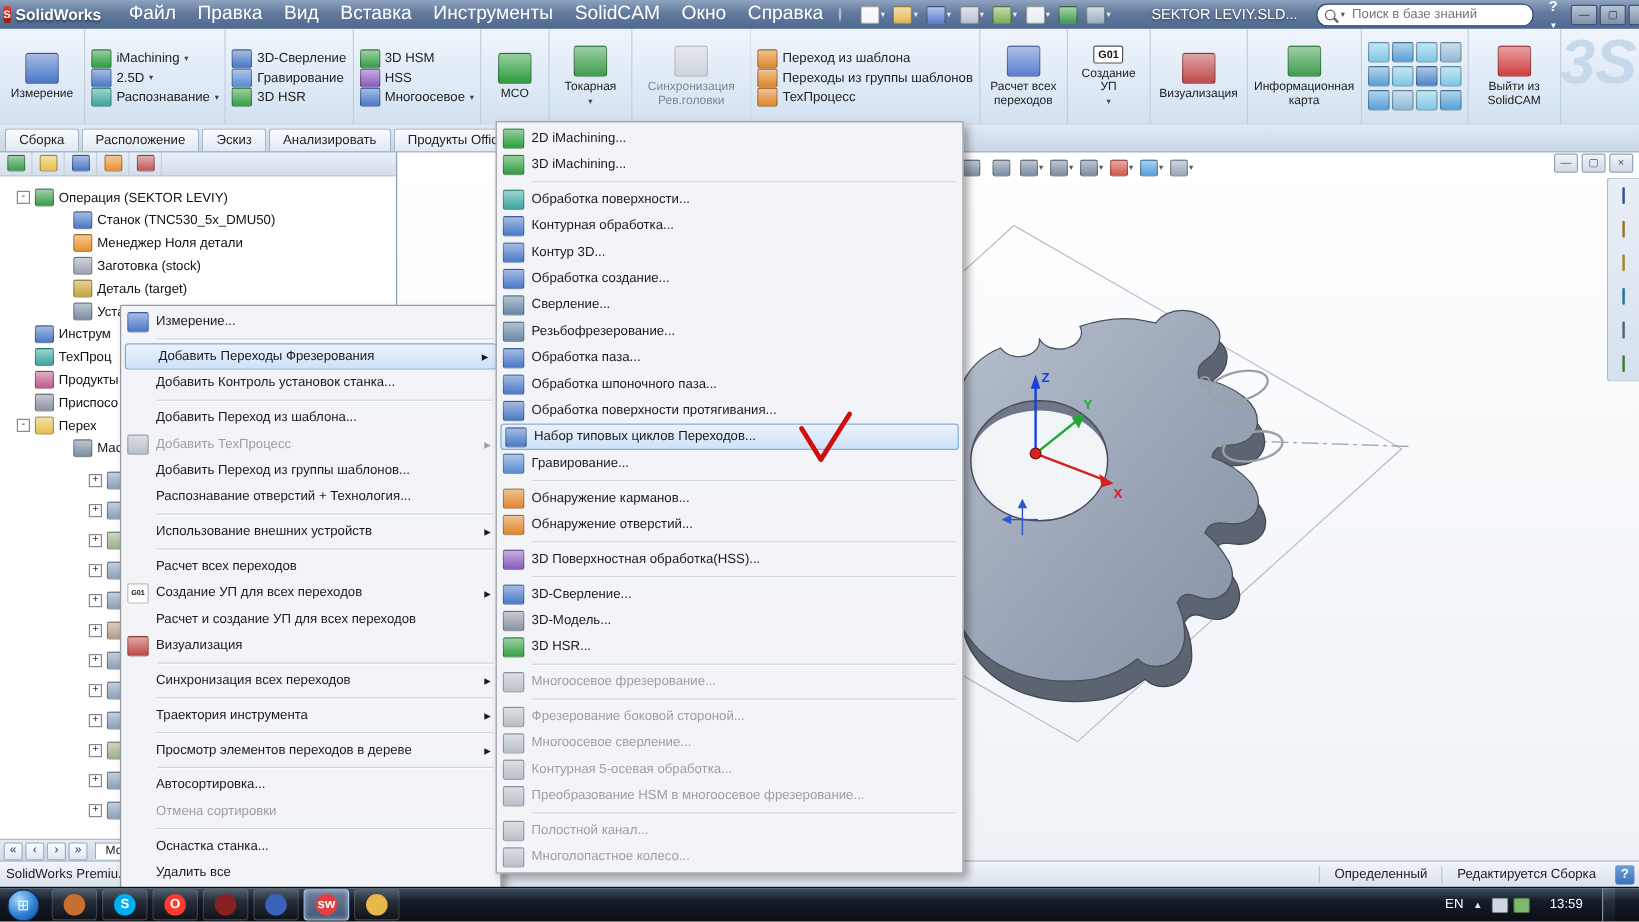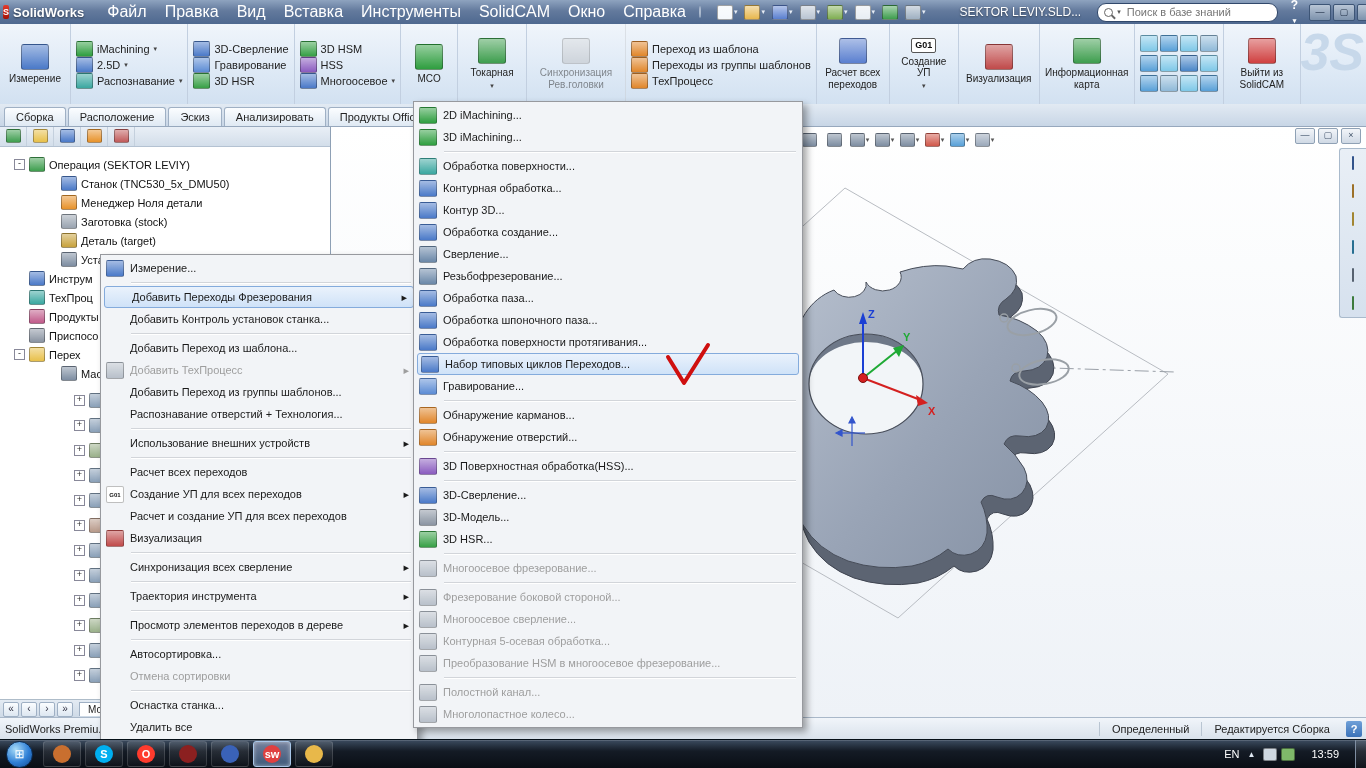--- a/index.html
+++ b/index.html
@@ -131,21 +131,21 @@
     background:linear-gradient(#3c4c60,#141b25 40%,#0a0e15);display:flex;align-items:center;z-index:50;
     border-top:1px solid #061018;box-shadow:inset 0 1px 0 rgba(255,255,255,.15);}
   .orb{width:25px;height:25px;border-radius:50%;margin:0 8px 0 6px;flex:none;
     background:radial-gradient(circle at 35% 30%,#a8dcf8,#2f7fd6 55%,#14498d);border:1px solid #0a2c55;
     color:#fff;font-size:12px;text-align:center;line-height:24px;}
   .task-icon{width:36px;height:24px;margin:0 2px;border-radius:3px;display:flex;align-items:center;justify-content:center;
     border:1px solid rgba(255,255,255,.14);background:linear-gradient(rgba(255,255,255,.12),rgba(255,255,255,.02));}
   .task-icon.active{background:linear-gradient(#73809c,#3d5878);border-color:#a8c6e8;box-shadow:inset 0 0 4px rgba(255,255,255,.5);}
   .task-glyph{width:18px;height:18px;border-radius:50%;background:var(--ic,#666);color:#fff;font-weight:bold;font-size:11px;
     display:flex;align-items:center;justify-content:center;}
-  .tray{margin-left:auto;display:flex;align-items:center;gap:8px;color:#fff;padding-right:0;}
+  .tray{margin-left:auto;display:flex;align-items:center;gap:8px;color:#fff;padding-right:20px;}
   .tray .lang{font-size:11px;}
   .tray .up{font-size:8px;color:#dfe8f2;}
   .tray-ic{width:12px;height:11px;border-radius:2px;background:var(--ic,#cfd8e2);border:1px solid rgba(0,0,0,.4);}
   .clock{font-size:11px;padding:0 8px;}
   .peek{width:10px;height:28px;border-left:1px solid #7f8ea2;background:linear-gradient(rgba(255,255,255,.12),rgba(255,255,255,.03));}
 </style>
 </head>
 <body>
 
 <div class="screen">
@@ -655,21 +655,21 @@
       <div class="mitem has-icon" style="--ic: #c04a4a;">
         <span class="mi-ic"><i></i></span>
         <span class="mi-label">Визуализация</span>
       </div>
       <div class="mitem msep">
         
         
       </div>
       <div class="mitem arrow">
         <span class="mi-ic"><i></i></span>
-        <span class="mi-label">Синхронизация всех сверление</span>
+        <span class="mi-label">Синхронизация всех переходов</span>
       </div>
       <div class="mitem msep">
         
         
       </div>
       <div class="mitem arrow">
         <span class="mi-ic"><i></i></span>
         <span class="mi-label">Траектория инструмента</span>
       </div>
       <div class="mitem msep">

